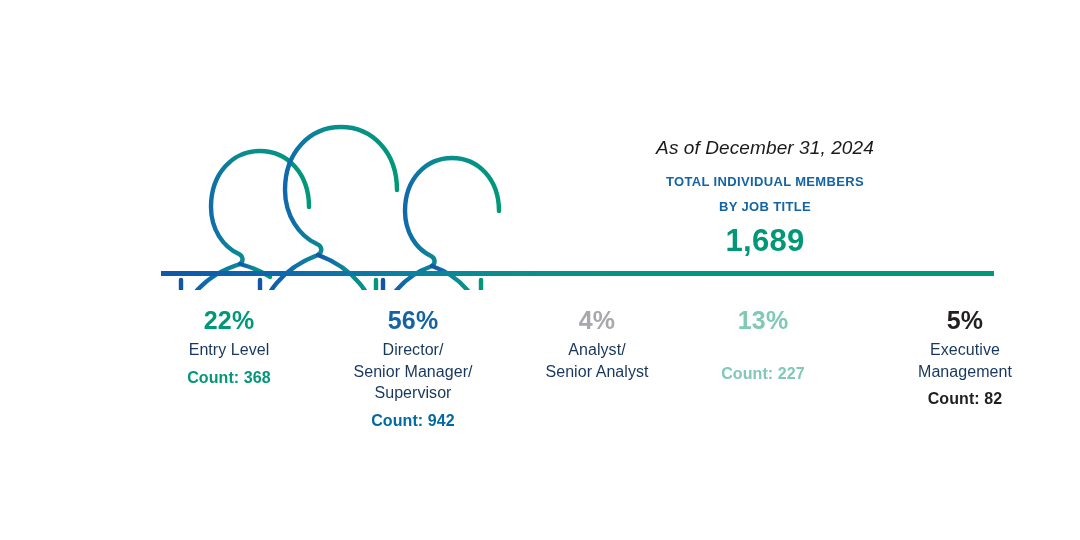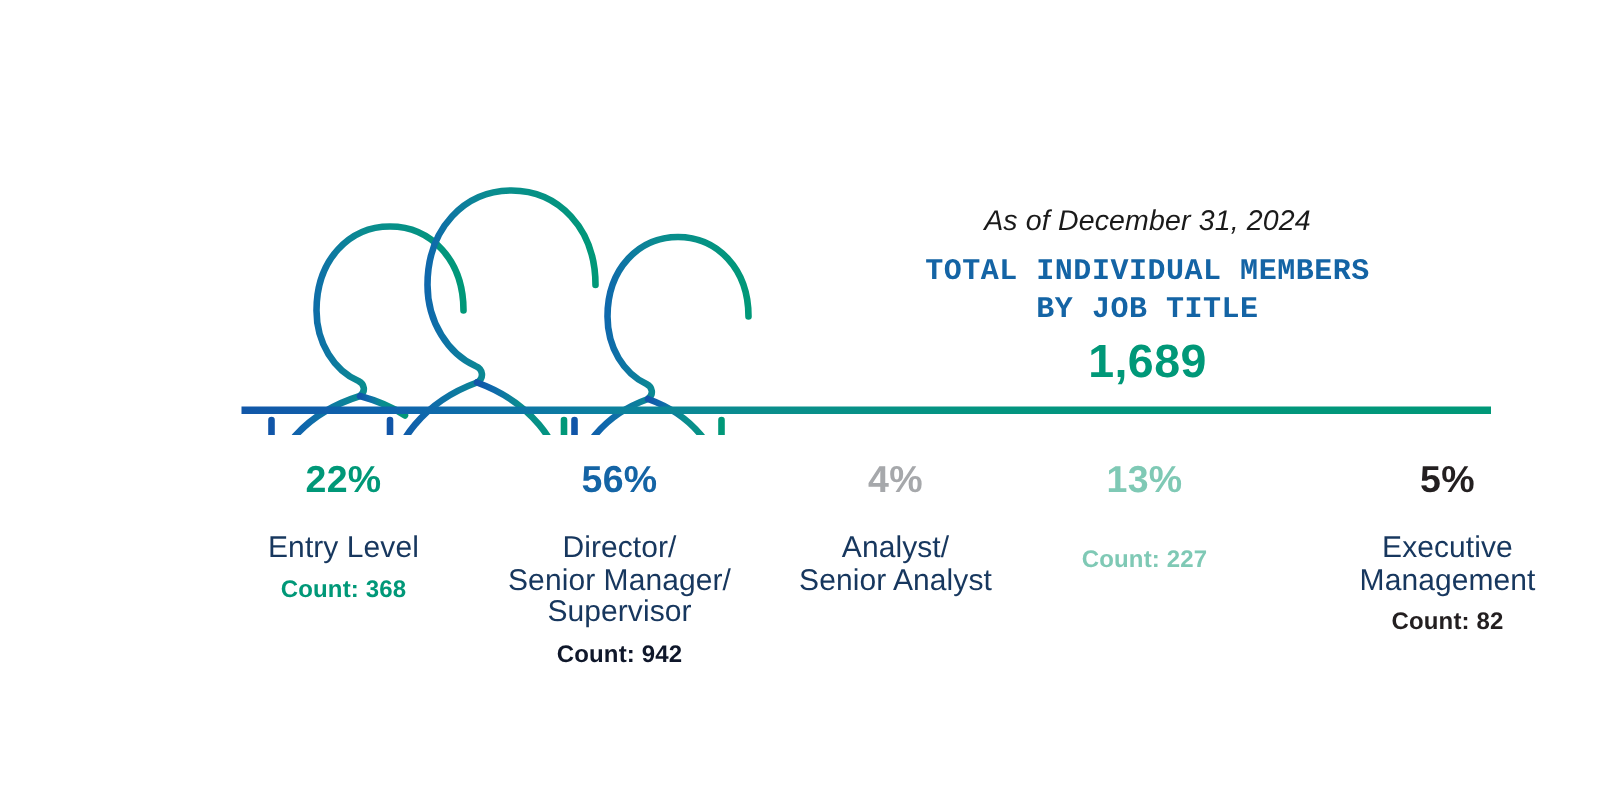--- a/index.html
+++ b/index.html
@@ -50,26 +50,25 @@
   .as-of-date {
     font-size: 19px;
     font-style: italic;
     color: #1a1a1a;
     letter-spacing: 0.1px;
     line-height: 24px;
     white-space: nowrap;
   }
   .total-title {
     margin-top: 9px;
-    font-size: 20px;
+    font-size: 13px;
     font-weight: bold;
     color: #1464A5;
     letter-spacing: 0.35px;
     line-height: 25px;
-    font-family: Liberation Mono, monospace;
   }
   .total-title .line2 {
     display: block;
   }
   .total-value {
     margin-top: 4px;
     font-size: 31px;
     font-weight: bold;
     color: #009878;
     letter-spacing: 0.3px;
@@ -89,22 +88,22 @@
     top: 0;
     text-align: center;
   }
   .stat-pct {
     font-size: 25px;
     font-weight: bold;
     line-height: 30px;
     letter-spacing: 0.2px;
   }
   .stat-label {
-    margin-top: 20px;
-    font-size: 20px;
+    margin-top: 4px;
+    font-size: 16px;
     color: #17375E;
     line-height: 21.5px;
     letter-spacing: 0.05px;
   }
   .stat-label span { display: block; }
   .stat-count {
     margin-top: 6px;
     font-size: 16px;
     font-weight: bold;
     line-height: 21px;
@@ -206,21 +205,21 @@
       <div class="stat-count" style="color: rgb(0, 152, 120);">Count: 368</div>
     </div>
 
     <div class="stat-col col-1">
       <div class="stat-pct" style="color: rgb(20, 100, 165);">56%</div>
       <div class="stat-label">
         <span>Director/</span>
         <span>Senior Manager/</span>
         <span>Supervisor</span>
       </div>
-      <div class="stat-count" style="color: #0f172a;">Count: 942</div>
+      <div class="stat-count" style="color: #0369a1;">Count: 942</div>
     </div>
 
     <div class="stat-col col-2">
       <div class="stat-pct" style="color: rgb(166, 168, 171);">4%</div>
       <div class="stat-label">
         <span>Analyst/</span>
         <span>Senior Analyst</span>
       </div>
     </div>
 

